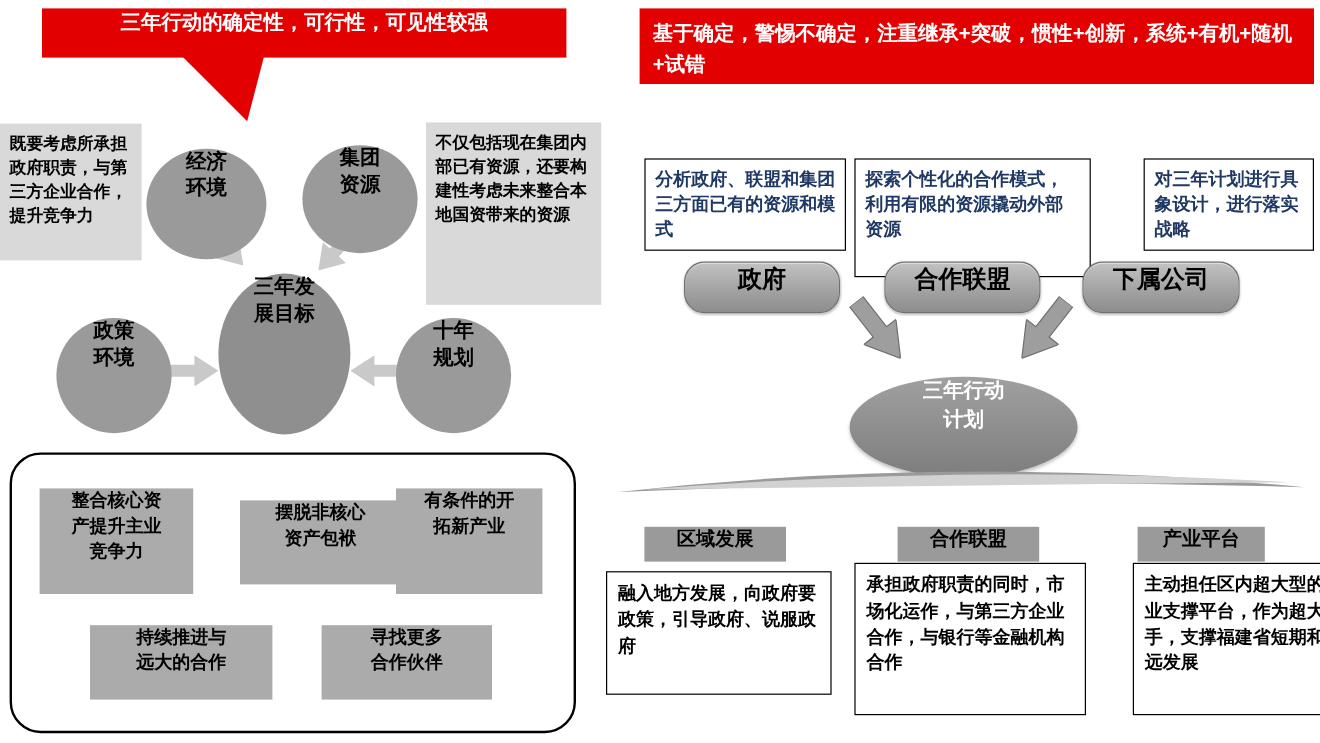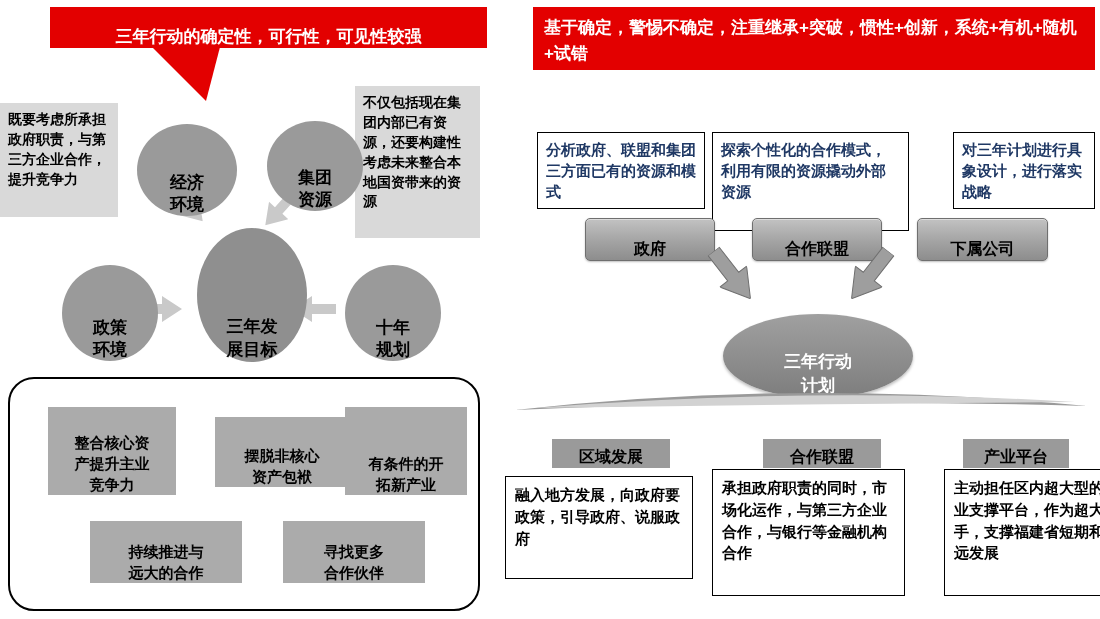--- a/index.html
+++ b/index.html
@@ -2,21 +2,21 @@
 <html><head>
 <meta charset="utf-8">
 <style>
   * { margin:0; padding:0; box-sizing:border-box; }
   html,body { width:1100px; height:619px; }
   body {
     position:relative; background:#ffffff; overflow:hidden;
     font-family:"Liberation Sans", sans-serif; color:#000;
   }
   .abs { position:absolute; }
-  .flexc { display:flex; align-items:flex-end; justify-content:center; text-align:center;margin-left:15px; }
+  .flexc { display:flex; align-items:flex-start; justify-content:center; text-align:center; }
 
   
   .callout {
     background:#e30000; color:#fff; font-size:17px; font-weight:bold;
   }
   .note {
     background:#d9d9d9; font-size:14px; font-weight:bold; line-height:1.42;
     padding:7px 8px; text-align:left;
   }
   .circle {
@@ -41,22 +41,22 @@
   .banner {
     background:#e30000; color:#fff; font-size:17px; font-weight:bold;
     line-height:1.5; padding:8px 11px; text-align:left;
   }
   .info {
     background:#fff; border:1px solid #000; color:#1f3864;
     font-size:15px; font-weight:bold; line-height:1.4; padding:6px 8px; text-align:left;margin-top:28px;
   }
   .pill {
     background:linear-gradient(180deg,#c2c2c2 0%,#a3a3a3 55%,#8d8d8d 100%);
-    border:1px solid #6f6f6f; border-radius:5px;
-    font-size:16px; font-weight:bold;
+    border:1px solid #6f6f6f; border-radius:17px;
+    font-size:20px; font-weight:bold;
     box-shadow:inset 0 1px 0 rgba(255,255,255,.45), 0 1px 2px rgba(0,0,0,.25);
   }
   .action-ellipse {
     background:linear-gradient(180deg,#a0a0a0,#7d7d7d); border-radius:50%;
     color:#fff; font-size:17px; font-weight:bold; line-height:1.4;
     box-shadow:0 2px 3px rgba(0,0,0,.25);
   }
   .shead {
     background:#9a9a9a; font-size:16px; font-weight:bold;
   }
@@ -71,21 +71,21 @@
 <div class="abs callout flexc" style="left:35px; top:7px; width:437px; height:41px;">
   <span>三年行动的确定性，可行性，可见性较强</span>
 </div>
 <svg class="abs" style="left:140px; top:47px;" width="80" height="56">
   <polygon points="12,0 80,0 66,54" fill="#e30000"></polygon>
 </svg>
 
 <div class="abs note" style="left:0px; top:103px; width:118px; height:114px;">
   <span>既要考虑所承担政府职责，与第三方企业合作，提升竞争力</span>
 </div>
-<div class="abs note" style="left:355px; top:86px; width:125px; height:152px;">
+<div class="abs note" style="left:355px; top:102px; width:146px; height:152px;">
   <span>不仅包括现在集团内部已有资源，还要构建性考虑未来整合本地国资带来的资源</span>
 </div>
 
 <svg class="abs" style="left:166px; top:192px; transform:rotate(48deg);" width="44" height="26">
   <polygon points="0,8 24,8 24,0 44,13 24,26 24,18 0,18" fill="#c9c9c9"></polygon>
 </svg>
 <svg class="abs" style="left:258px; top:196px; transform:rotate(132deg);" width="44" height="26">
   <polygon points="0,8 24,8 24,0 44,13 24,26 24,18 0,18" fill="#c9c9c9"></polygon>
 </svg>
 <svg class="abs" style="left:138px; top:296px;" width="44" height="26">

